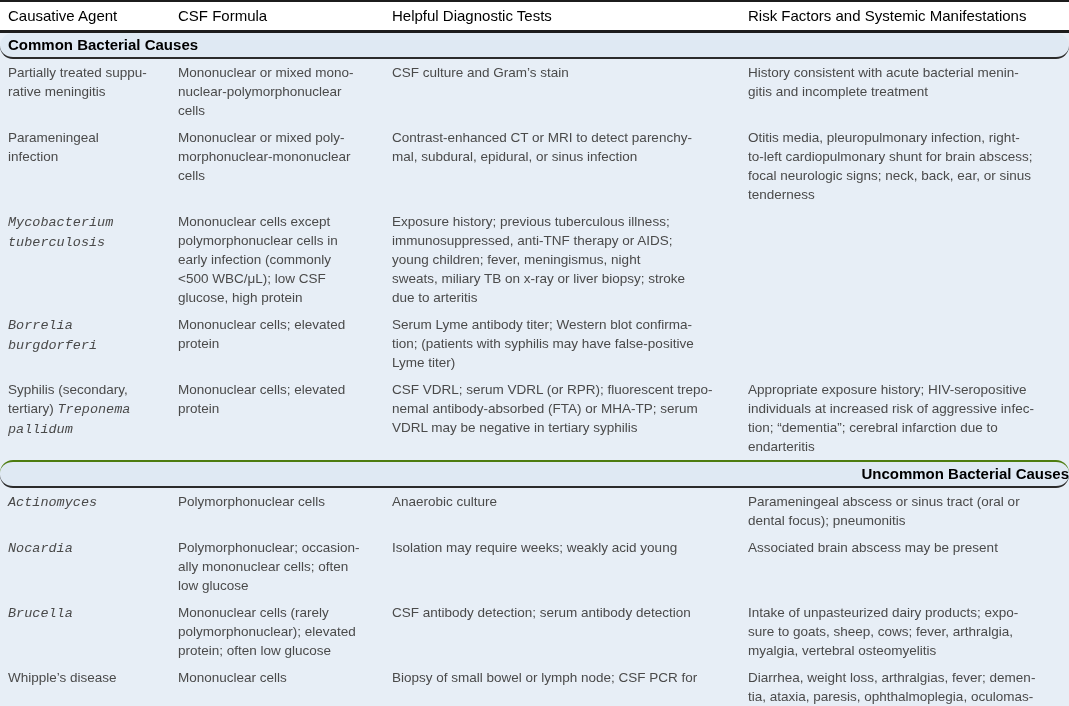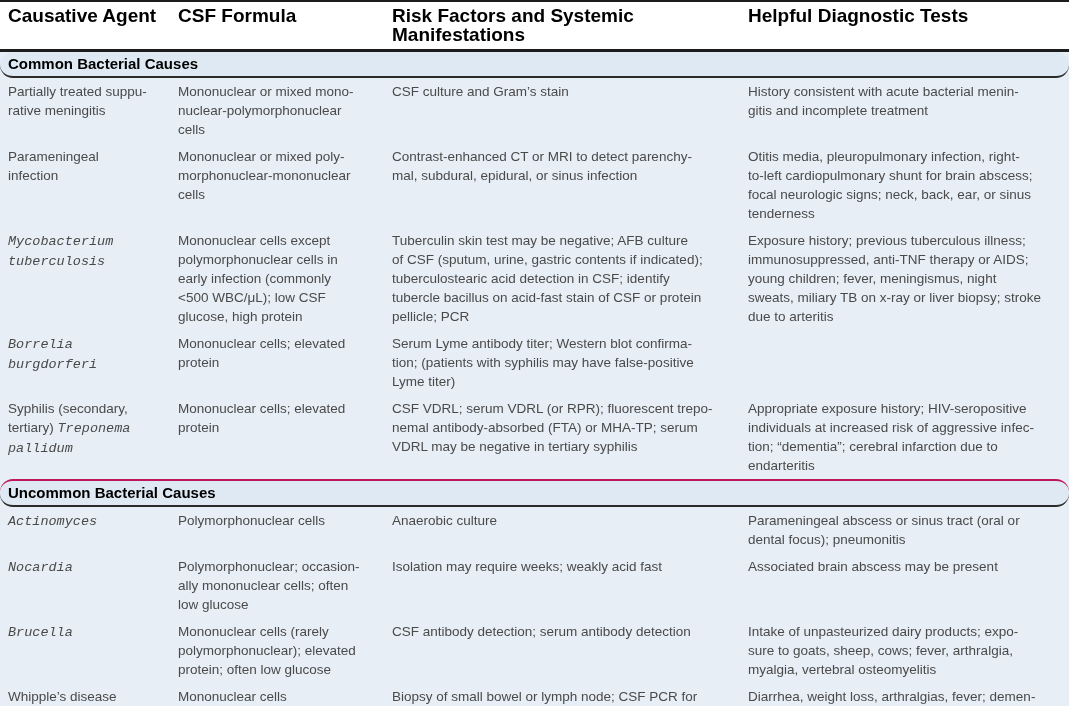--- a/index.html
+++ b/index.html
@@ -17,51 +17,51 @@
     display: grid;
     grid-template-columns: 170px 214px 356px 1fr;
     padding-left: 8px; padding-right: 4px;
   }
   .header-row {
     background: var(--header-bg, #ffffff);
     border-bottom: 3px solid #1c1c1c;
     padding-top: 4px; padding-bottom: 5px;
   }
   .header-cell {
-    font-size: 19px; font-weight: bold; color: #000000;
+    font-size: 15px; font-weight: normal; color: #000000;
     line-height: 19px;
   }
   .section-row {
     background: var(--band-bg, #e0e9f3);
     border-bottom: 2px solid #2b2b2b;
     font-size: 15px; font-weight: bold; color: #000000;
     line-height: 19px;
     padding: 2px 0 3px 8px;
     border-radius: 13px;
   }
   .section-row + .data-row, .header-row + * { border-top: none; }
   .data-row .cell {
     font-size: 13.5px; color: #4a4a4a;
     line-height: 19px;
     white-space: pre-line;
     padding-top: 4px; padding-bottom: 4px;
   }
   .data-row { background: var(--row-bg, #e7eef6); }
-  .sec2-top { border-top: 2px solid #be185d; }
+  .sec2-top { border-top: 2px solid #4d7c0f; text-align: right; }
   .it { font-style: italic; font-family: Liberation Mono, monospace; }
 </style>
 </head>
 <body>
 
 <div class="table">
   <div class="grid-row header-row">
     <div class="header-cell">Causative Agent</div>
     <div class="header-cell">CSF Formula</div>
+    <div class="header-cell">Helpful Diagnostic Tests</div>
     <div class="header-cell">Risk Factors and Systemic Manifestations</div>
-    <div class="header-cell">Helpful Diagnostic Tests</div>
   </div>
   <div id="table-body">
       <div class="section-row">Common Bacterial Causes</div>
       <div class="grid-row data-row">
         <div class="cell"><span>Partially treated suppu-
 rative meningitis</span></div>
         <div class="cell"><span>Mononuclear or mixed mono-
 nuclear-polymorphonuclear
 cells</span></div>
         <div class="cell"><span>CSF culture and Gram’s stain</span></div>
@@ -82,25 +82,20 @@
 tenderness</span></div>
       </div>
       <div class="grid-row data-row">
         <div class="cell"><span class="it">Mycobacterium
 tuberculosis</span></div>
         <div class="cell"><span>Mononuclear cells except
 polymorphonuclear cells in
 early infection (commonly
 &lt;500 WBC/μL); low CSF
 glucose, high protein</span></div>
-        <div class="cell"><span>Tuberculin skin test may be negative; AFB culture
-of CSF (sputum, urine, gastric contents if indicated);
-tuberculostearic acid detection in CSF; identify
-tubercle bacillus on acid-fast stain of CSF or protein
-pellicle; PCR</span></div>
         <div class="cell"><span>Exposure history; previous tuberculous illness;
 immunosuppressed, anti-TNF therapy or AIDS;
 young children; fever, meningismus, night
 sweats, miliary TB on x-ray or liver biopsy; stroke
 due to arteritis</span></div>
       </div>
       <div class="grid-row data-row">
         <div class="cell"><span class="it">Borrelia
 burgdorferi</span></div>
         <div class="cell"><span>Mononuclear cells; elevated
@@ -129,21 +124,21 @@
         <div class="cell"><span>Polymorphonuclear cells</span></div>
         <div class="cell"><span>Anaerobic culture</span></div>
         <div class="cell"><span>Parameningeal abscess or sinus tract (oral or
 dental focus); pneumonitis</span></div>
       </div>
       <div class="grid-row data-row">
         <div class="cell"><span class="it">Nocardia</span></div>
         <div class="cell"><span>Polymorphonuclear; occasion-
 ally mononuclear cells; often
 low glucose</span></div>
-        <div class="cell"><span>Isolation may require weeks; weakly acid fast</span></div>
+        <div class="cell"><span>Isolation may require weeks; weakly acid young</span></div>
         <div class="cell"><span>Associated brain abscess may be present</span></div>
       </div>
       <div class="grid-row data-row">
         <div class="cell"><span class="it">Brucella</span></div>
         <div class="cell"><span>Mononuclear cells (rarely
 polymorphonuclear); elevated
 protein; often low glucose</span></div>
         <div class="cell"><span>CSF antibody detection; serum antibody detection</span></div>
         <div class="cell"><span>Intake of unpasteurized dairy products; expo-
 sure to goats, sheep, cows; fever, arthralgia,

